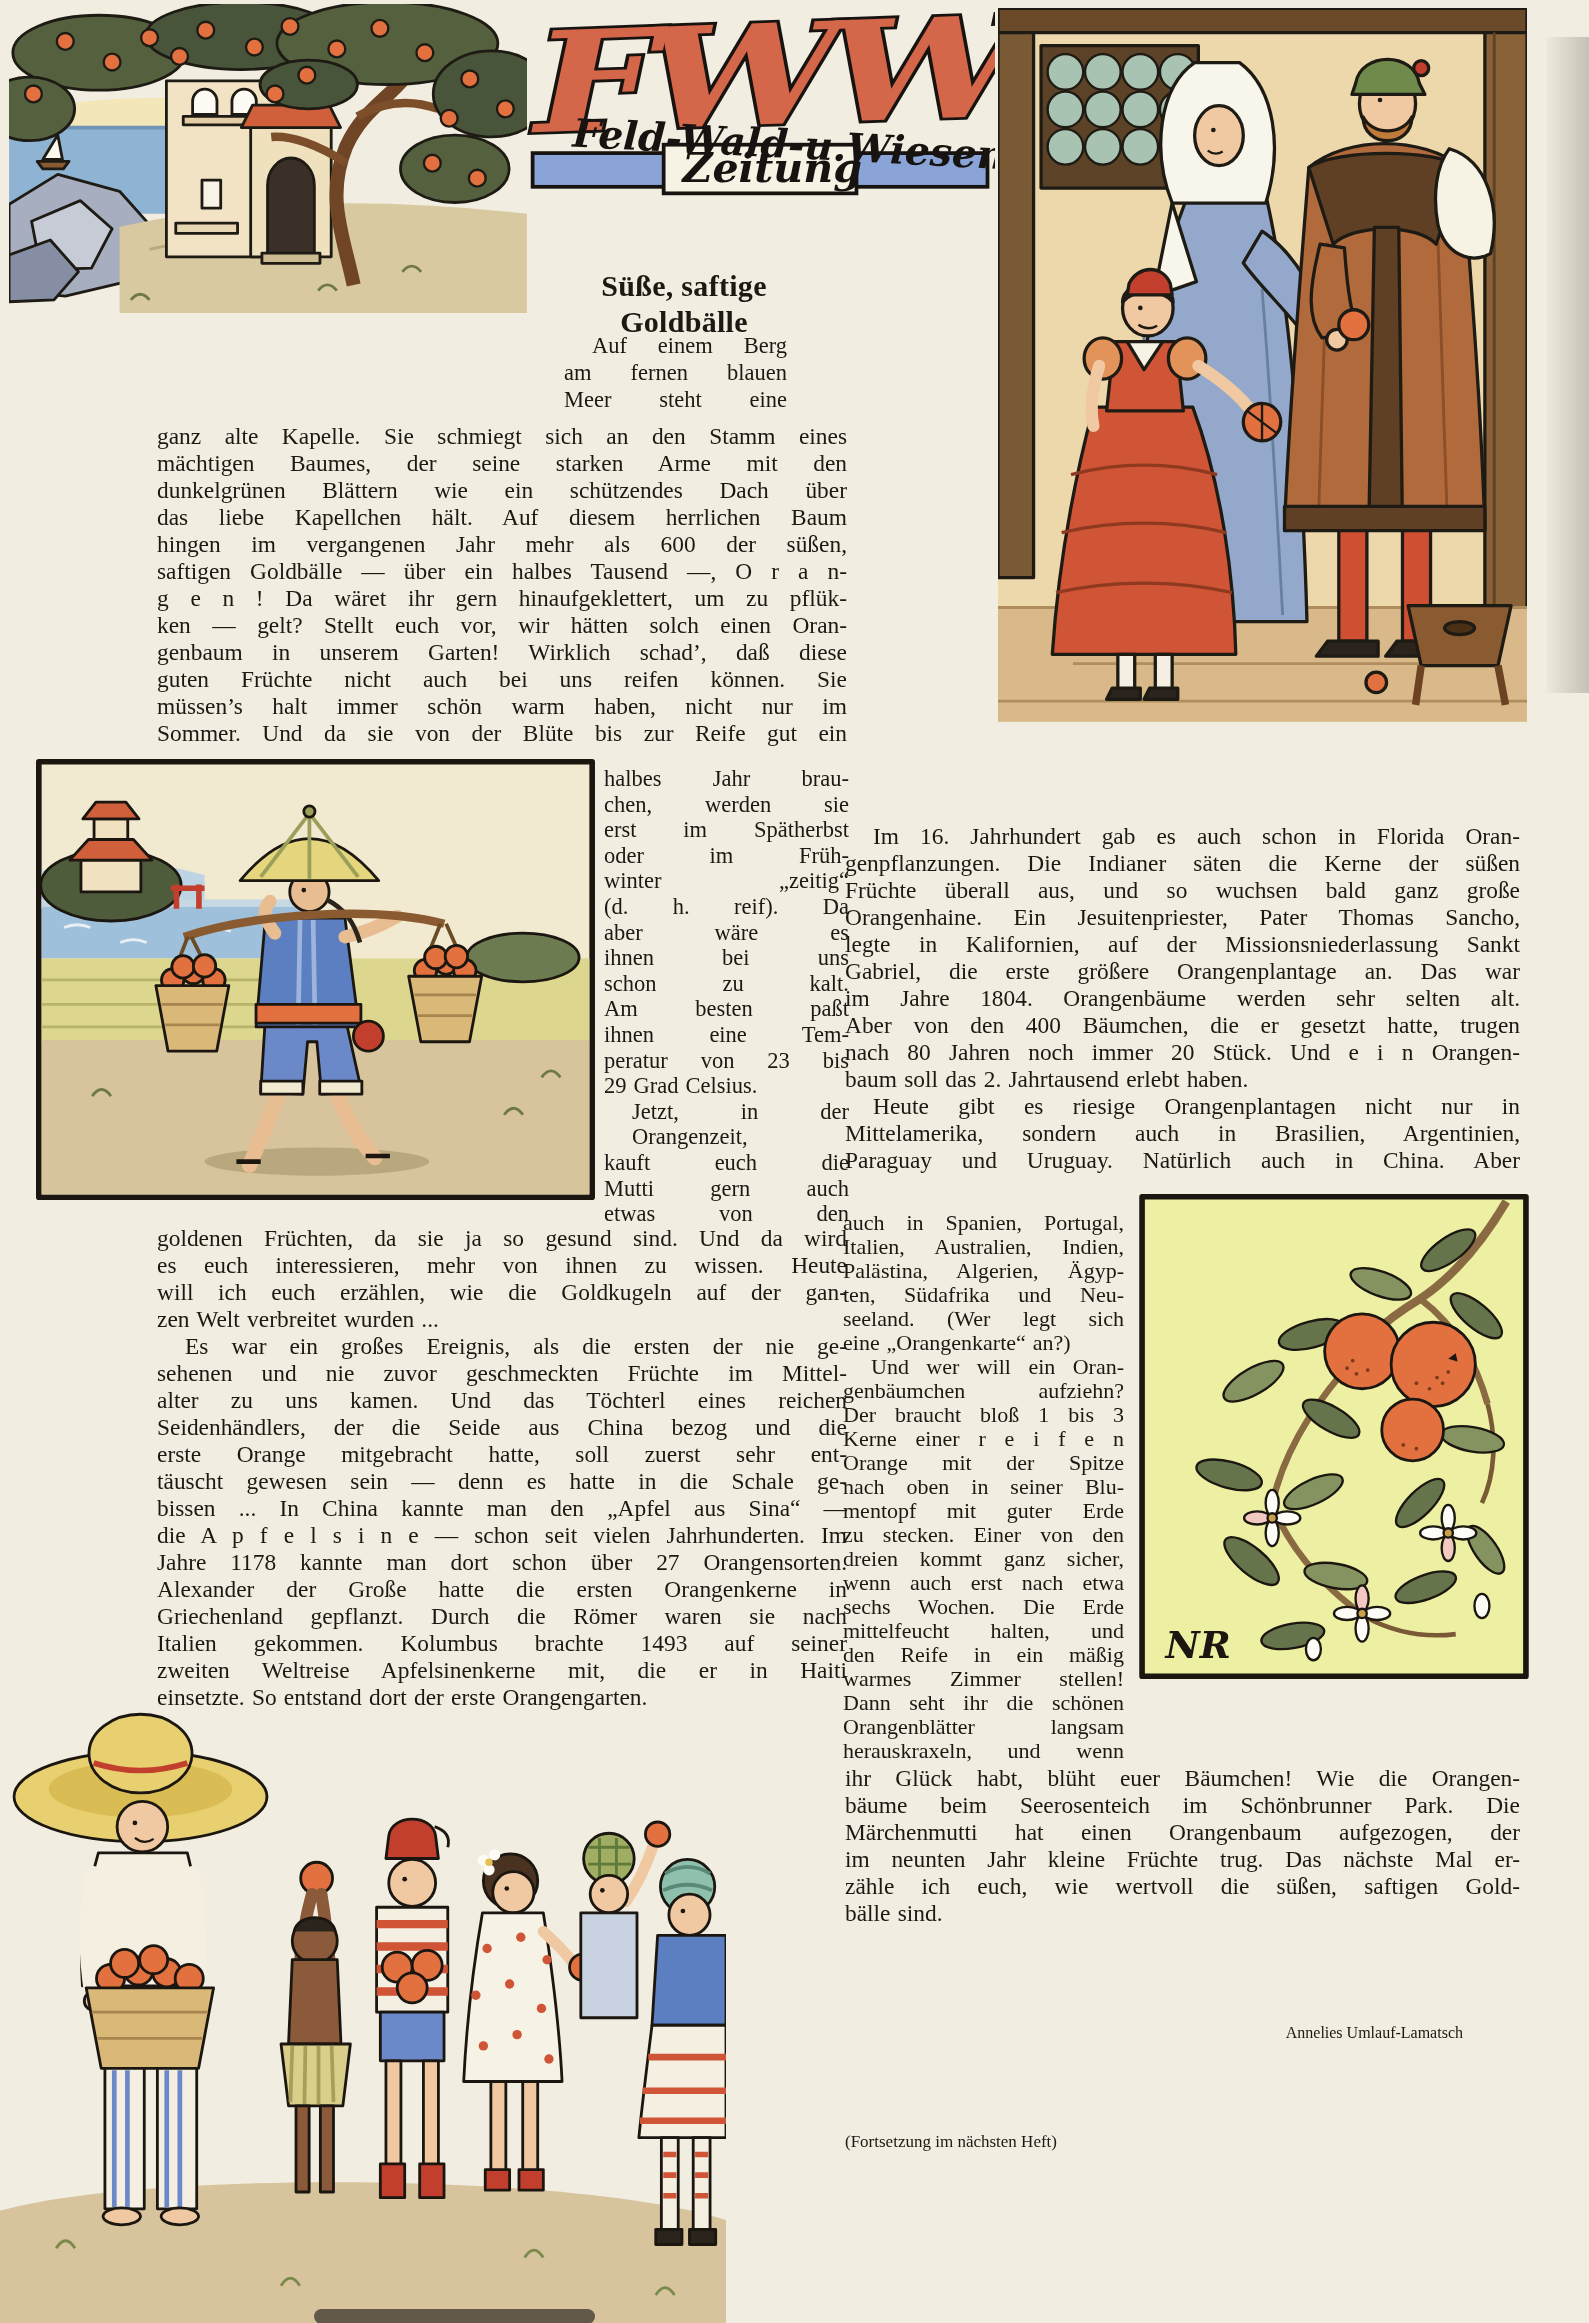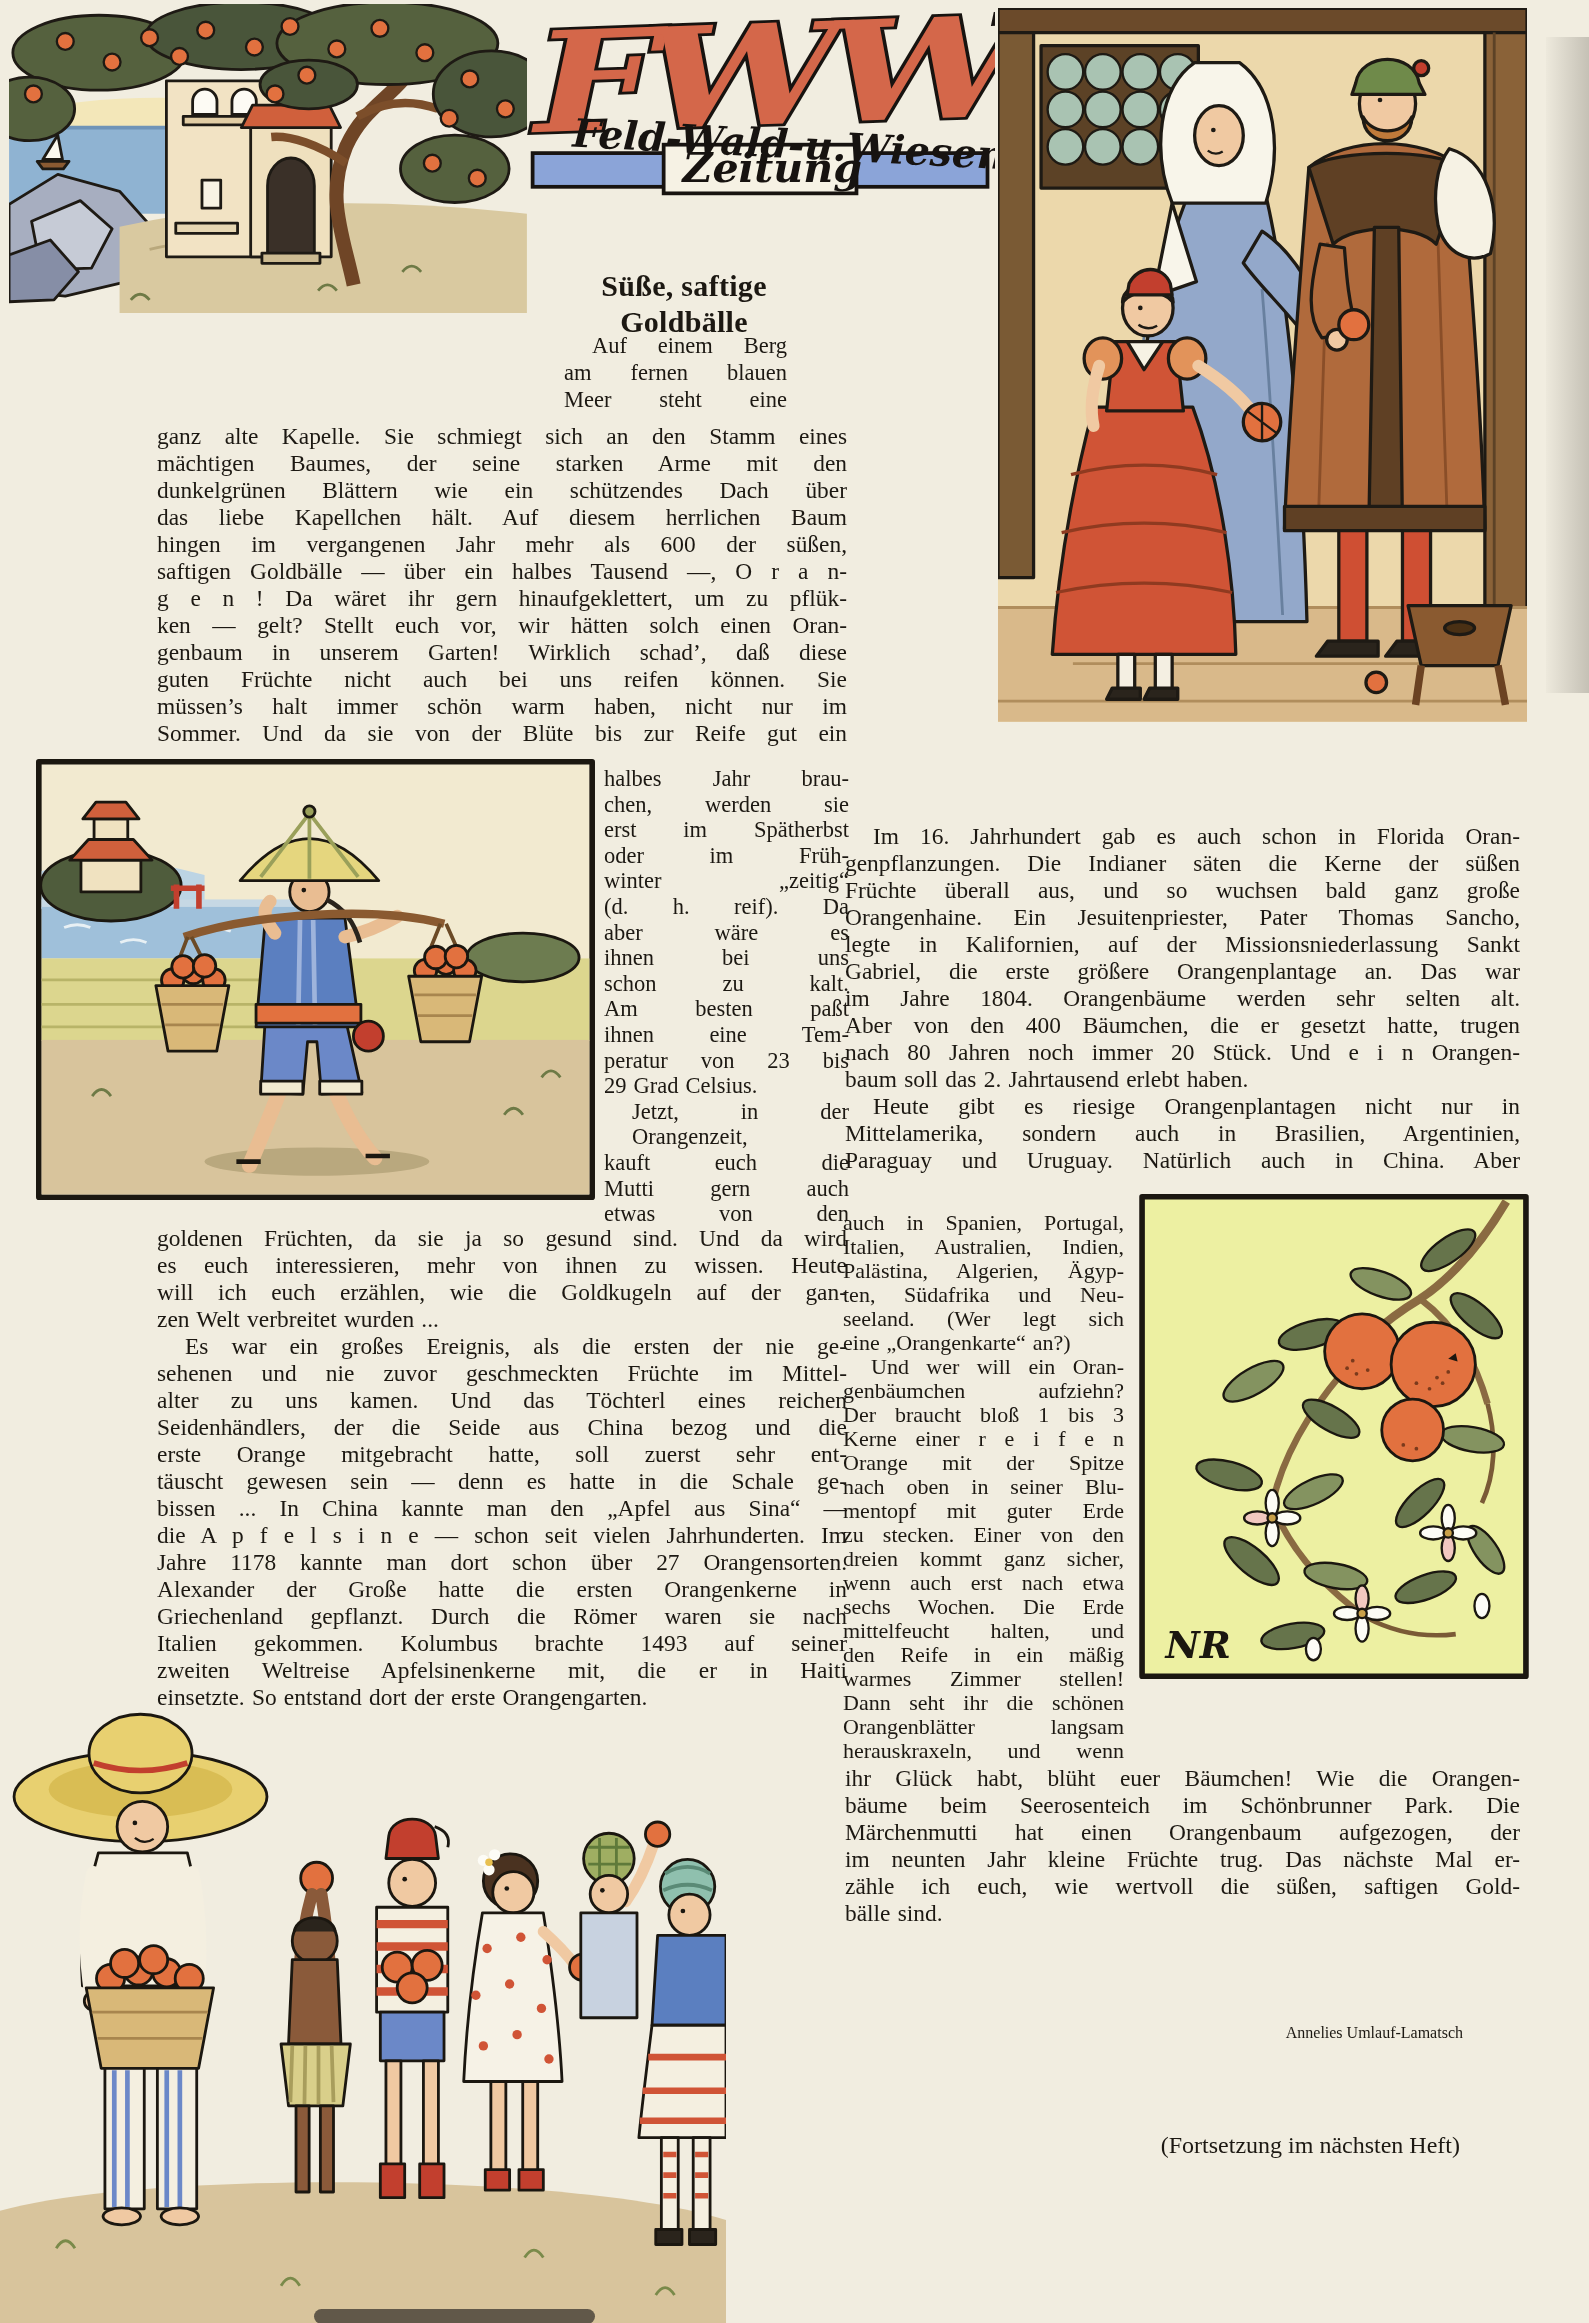--- a/index.html
+++ b/index.html
@@ -9,21 +9,21 @@
   .abs{position:absolute}
   .tcol{font-size:23.4px;line-height:27px;word-spacing:1.4px}
   .tcol.narrow{font-size:22.5px;line-height:25.6px}
   .tcol.rnarrow{font-size:22px;line-height:24px}
   .tcol.intro{font-size:22.5px;line-height:27px}
   .tline{text-align:justify;text-align-last:justify}
   .tline.noj{text-align-last:left}
   .tline.ind{text-indent:28px}
   .title{font-size:30px;line-height:36px;font-weight:bold;text-align:center;letter-spacing:0.3px}
   .author{font-size:16px;text-align:right;padding-right:22.5px;font-weight:normal}
-  .cont{font-size:24px;text-align:right}
+  .cont{font-size:17px;text-align:left}
   svg{display:block}
   .edge-shade{background:linear-gradient(90deg,rgba(40,36,30,0.02),rgba(40,36,30,0.22));}
   .smudge{background:#2f2b26;border-radius:7.5px;opacity:.7}
 </style>
 </head>
 <body>
 
 <div class="page">
 
   <div class="abs" style="left:9.4px;top:3.7px;width:518px;height:309px" title="Kapelle am Meer unter einem Orangenbaum">

